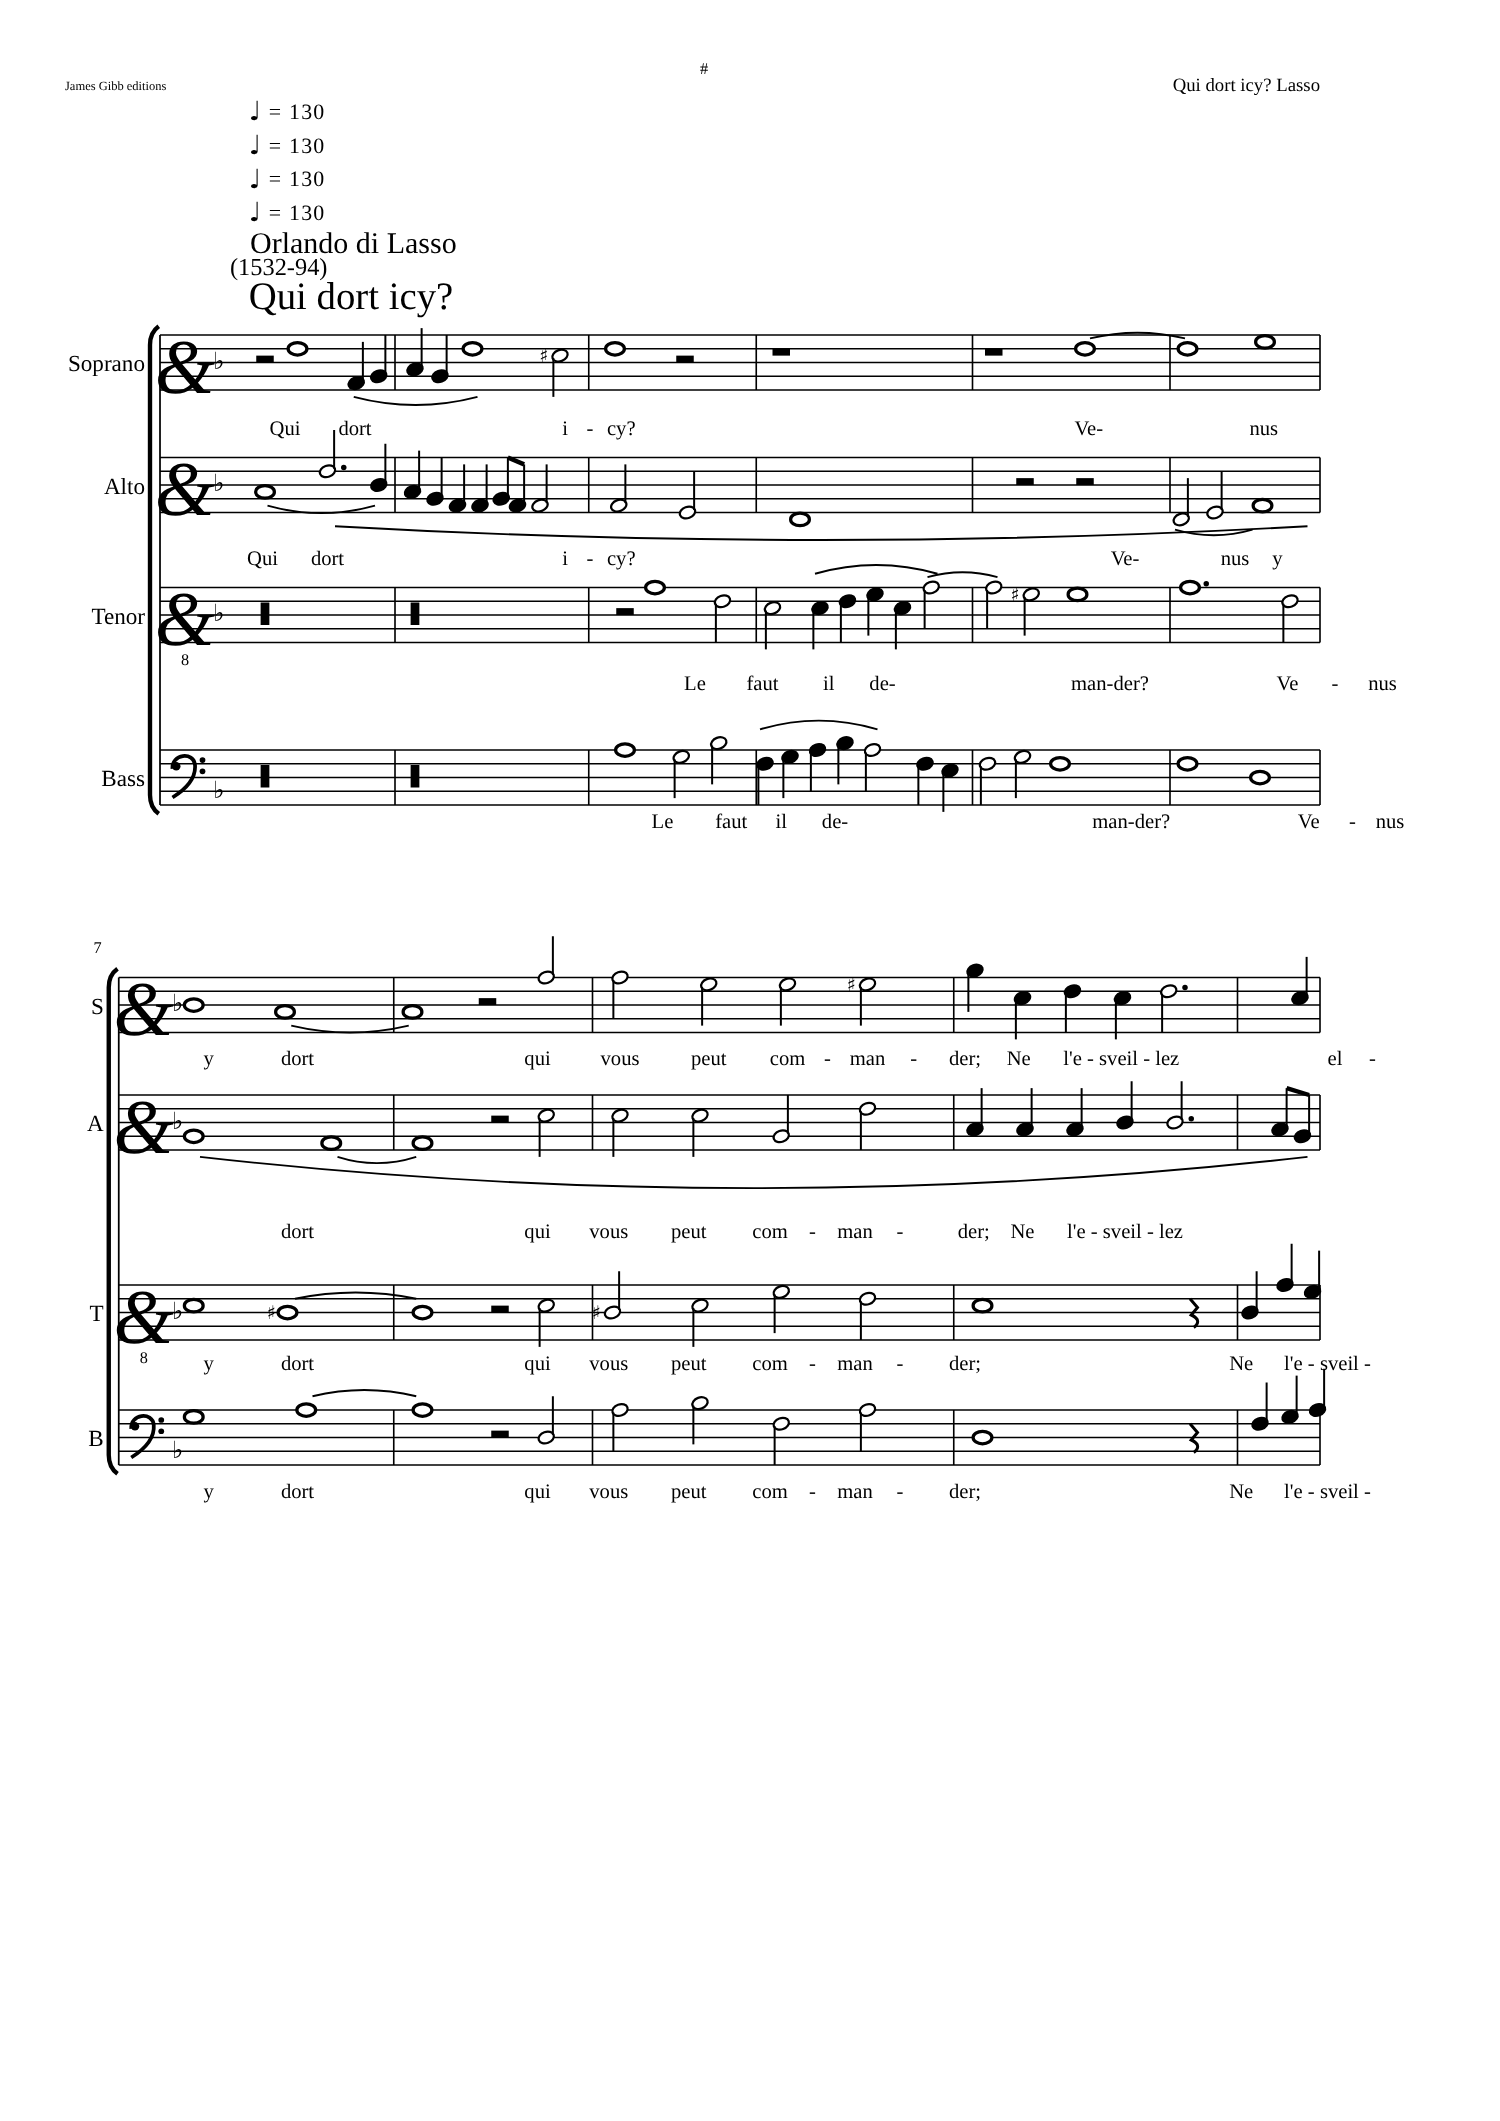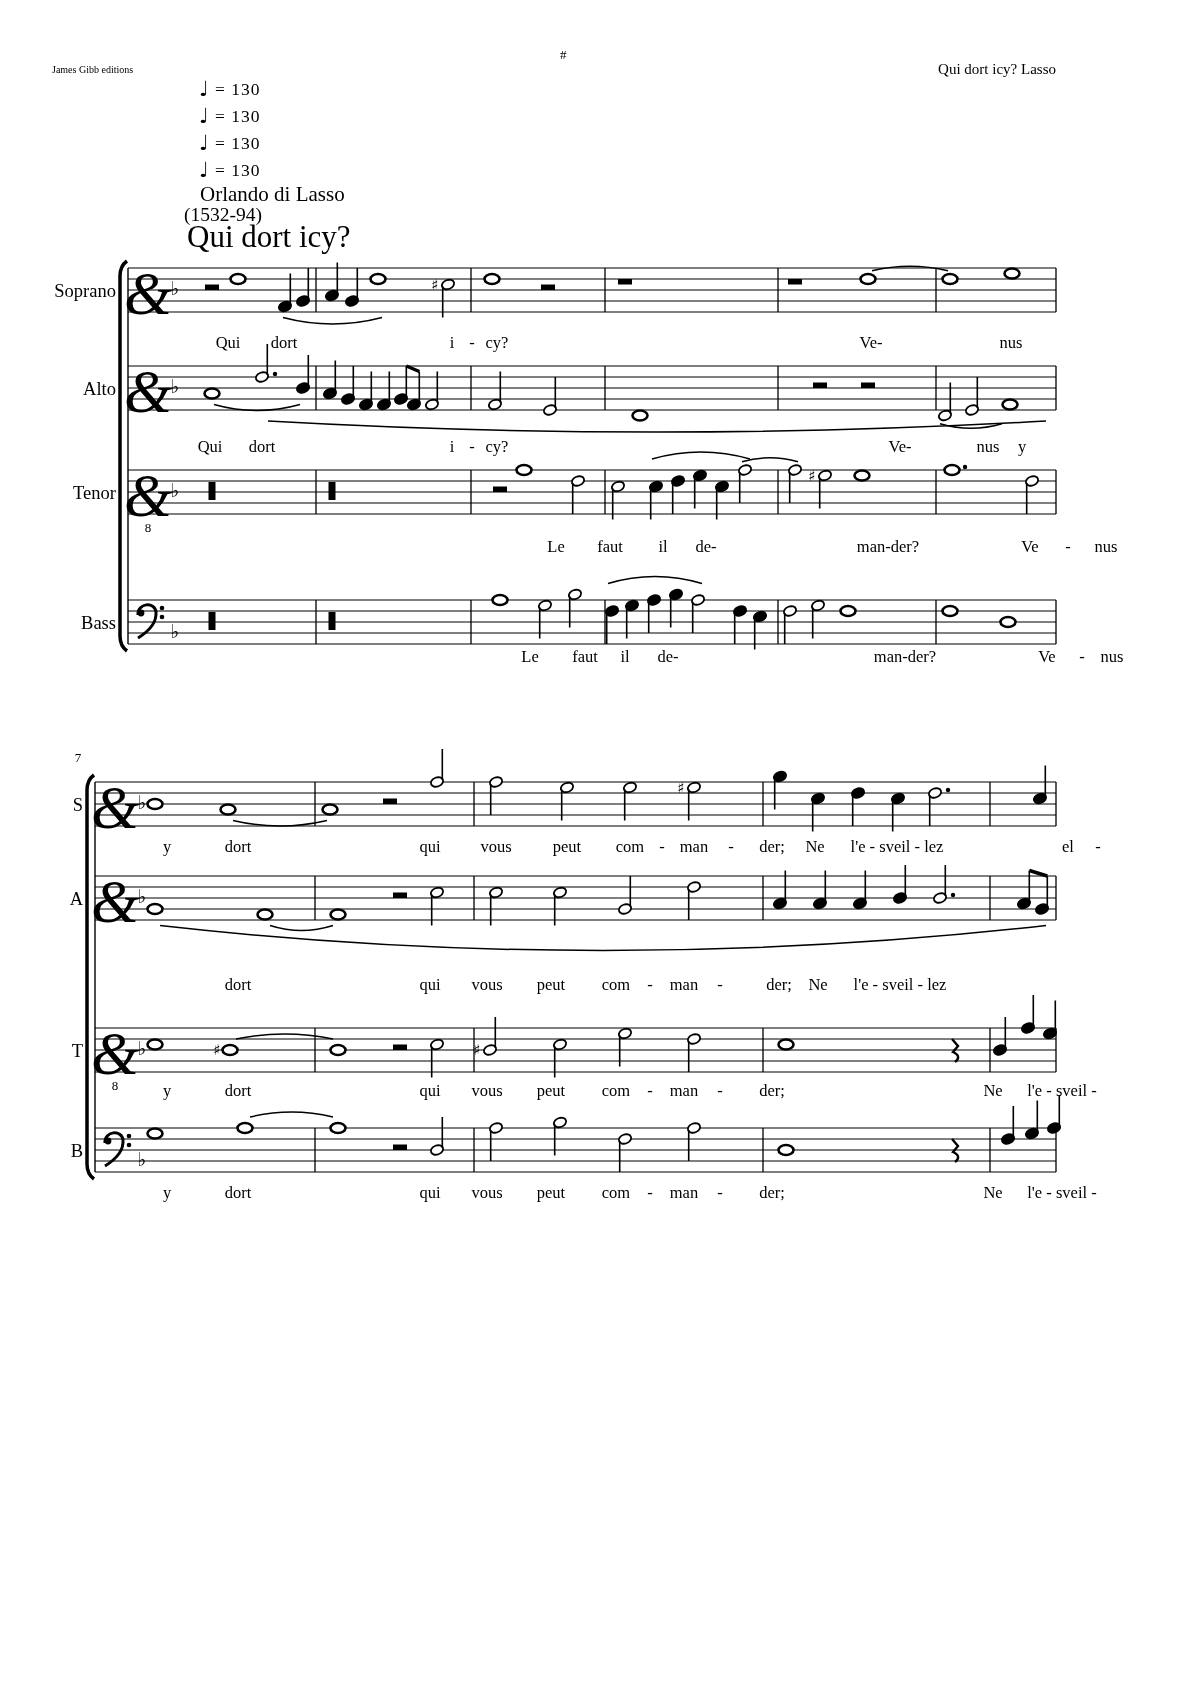--- a/index.html
+++ b/index.html
@@ -6,23 +6,23 @@
   .page{position:relative;width:1200px;height:1697px;background:#ffffff;margin:0 auto;overflow:hidden;
         font-family:"Liberation Serif","DejaVu Serif",serif;color:#000;}
   .page > div{position:absolute;white-space:nowrap;}
   .hdr-left{left:52px;top:64px;font-size:10px;}
   .hdr-center{left:560px;top:47px;font-size:13px;}
   .hdr-right{right:144px;top:61px;font-size:15px;}
   .tempo-block{left:199px;top:76px;}
   .tempo-row{height:27px;display:flex;align-items:center;}
   .tnote{font-family:"DejaVu Sans",sans-serif;font-size:21px;font-weight:bold;line-height:1;}
   .tval{font-size:17.5px;font-weight:normal;margin-left:6px;letter-spacing:1px;}
-  .composer{left:200px;top:182px;font-size:21px;}
+  .composer{left:200px;top:182px;font-size:24px;}
   .dates{left:184px;top:204px;font-size:19.5px;}
-  .title{left:187px;top:219px;font-size:31px;}
+  .title{left:199px;top:219px;font-size:31px;}
   #score-svg{position:absolute;left:0;top:0;}
 </style>
 </head>
 <body>
 
 <div class="page">
   <div class="hdr-left">James Gibb editions</div>
   <div class="hdr-center">#</div>
   <div class="hdr-right">Qui dort icy? Lasso</div>
 

